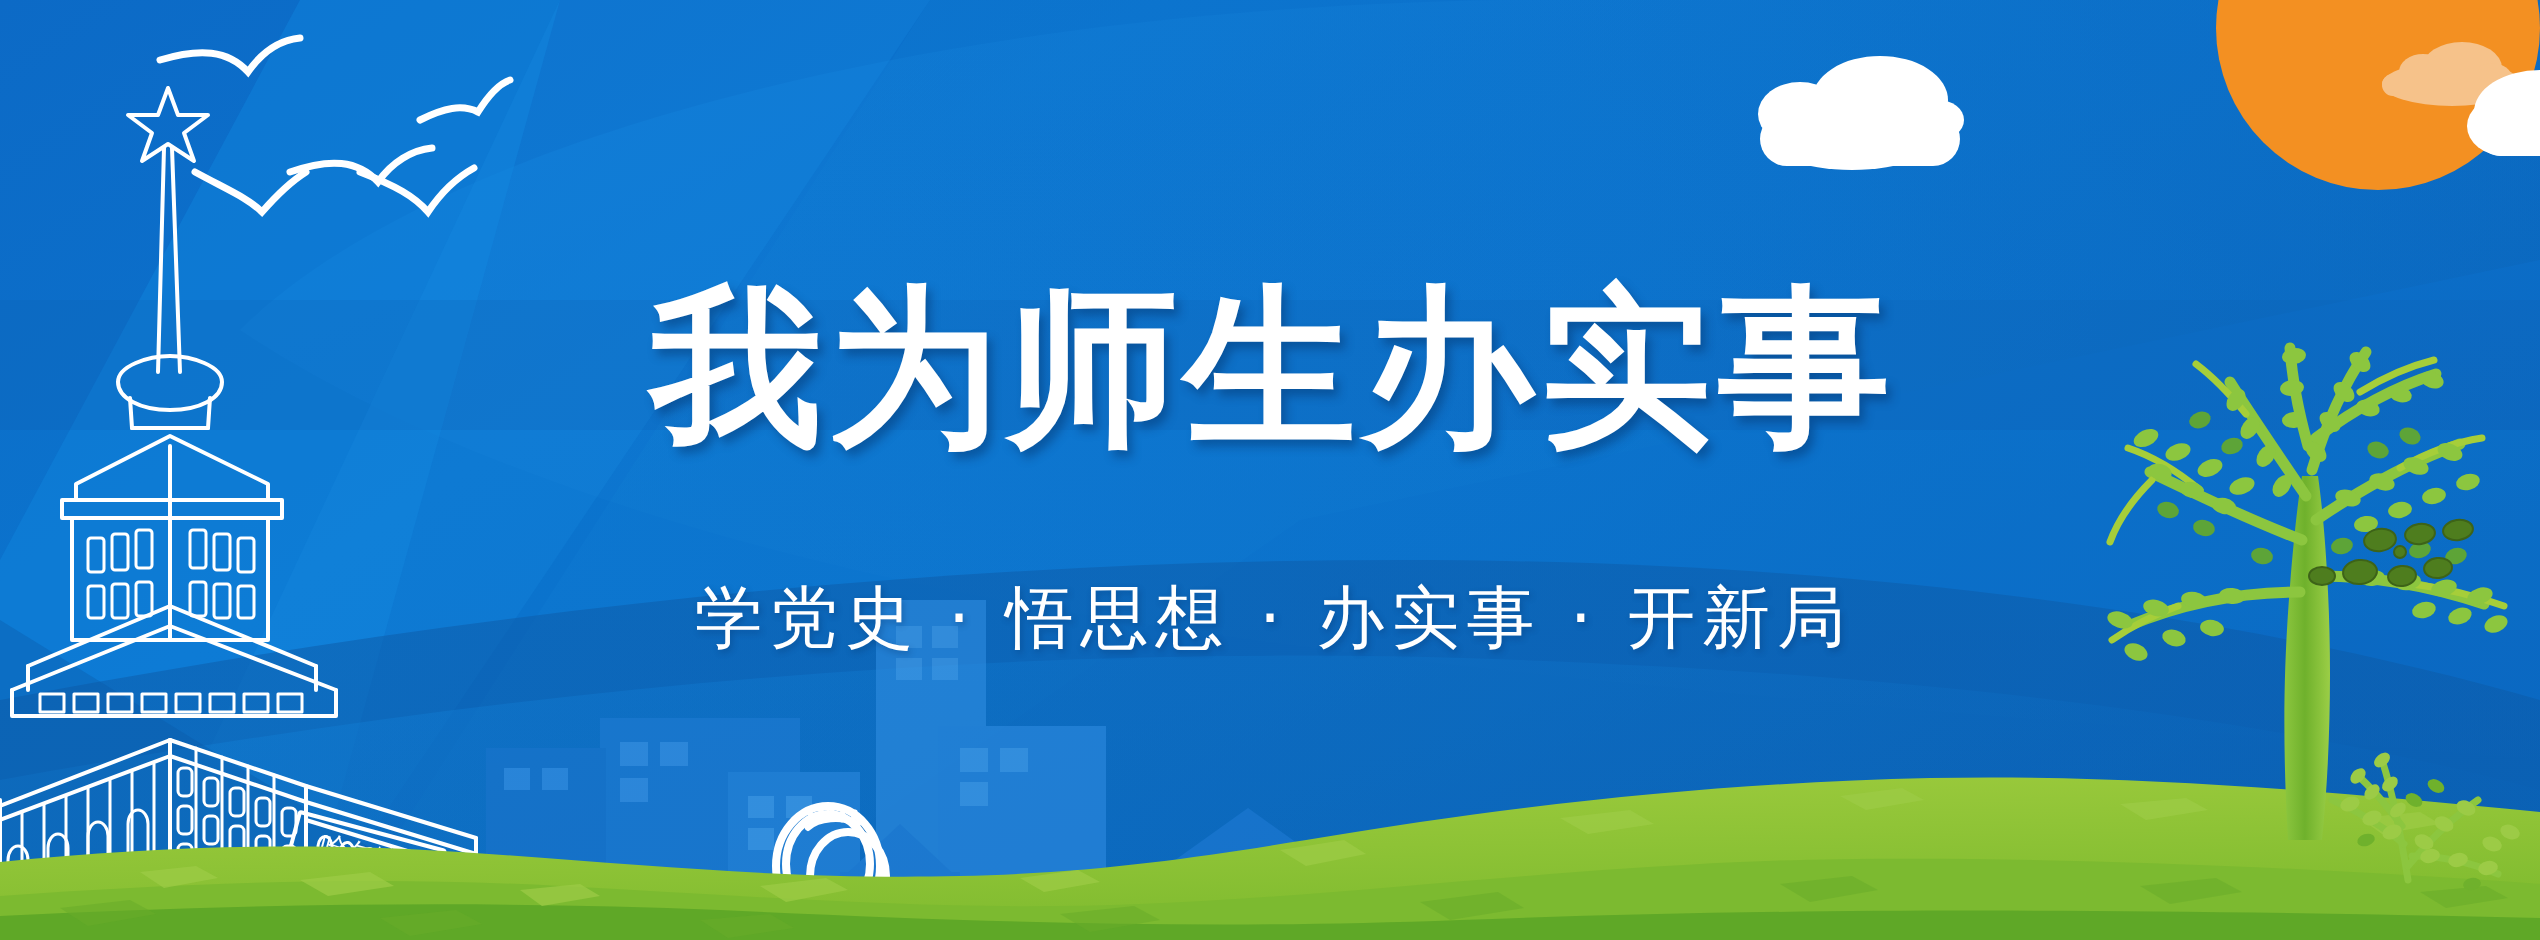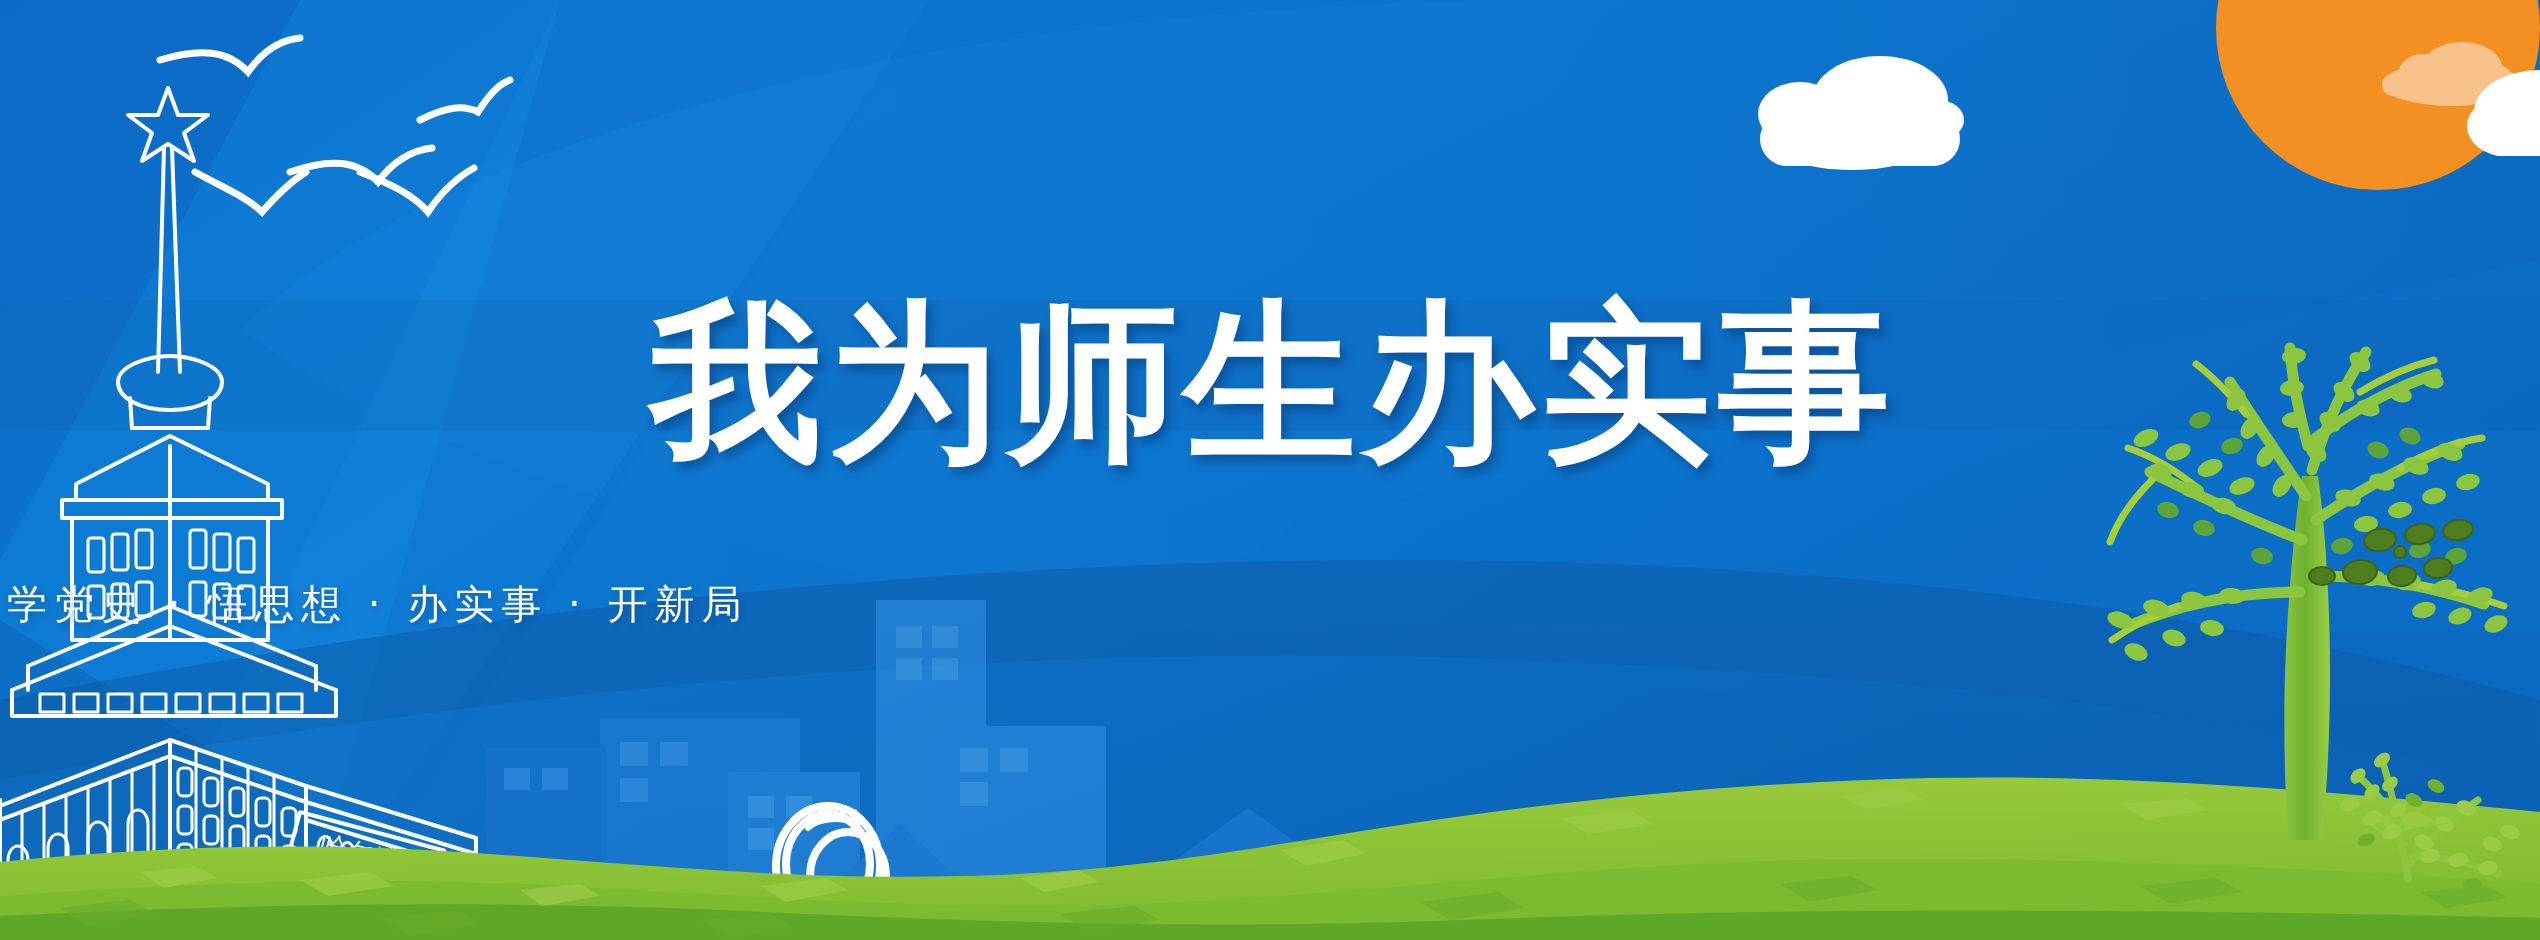--- a/index.html
+++ b/index.html
@@ -24,30 +24,30 @@
     left:0; width:2540px;
     top:296px;
     text-align:center;
     color:#ffffff;
     font-size:172px;
     line-height:1;
     font-weight:bold;
     letter-spacing:6px;
     text-indent:6px;
     text-shadow:5px 7px 10px rgba(0,40,90,.38);
-    font-family:Liberation Sans, sans-serif;
+    font-family:Liberation Mono, monospace;
     white-space:nowrap;
   }
   #subtitle{
     position:absolute;
     left:0; width:2540px;
     top:584px;
-    text-align:left;
+    text-align:center;
     color:#ffffff;
-    font-size:40px;
+    font-size:68px;
     line-height:1;
     letter-spacing:7px;
     text-indent:7px;
     font-family:"DejaVu Sans","Liberation Sans",sans-serif;
     white-space:nowrap;
     text-shadow:2px 3px 6px rgba(0,40,90,.30);
   }
 </style>
 </head>
 <body>

